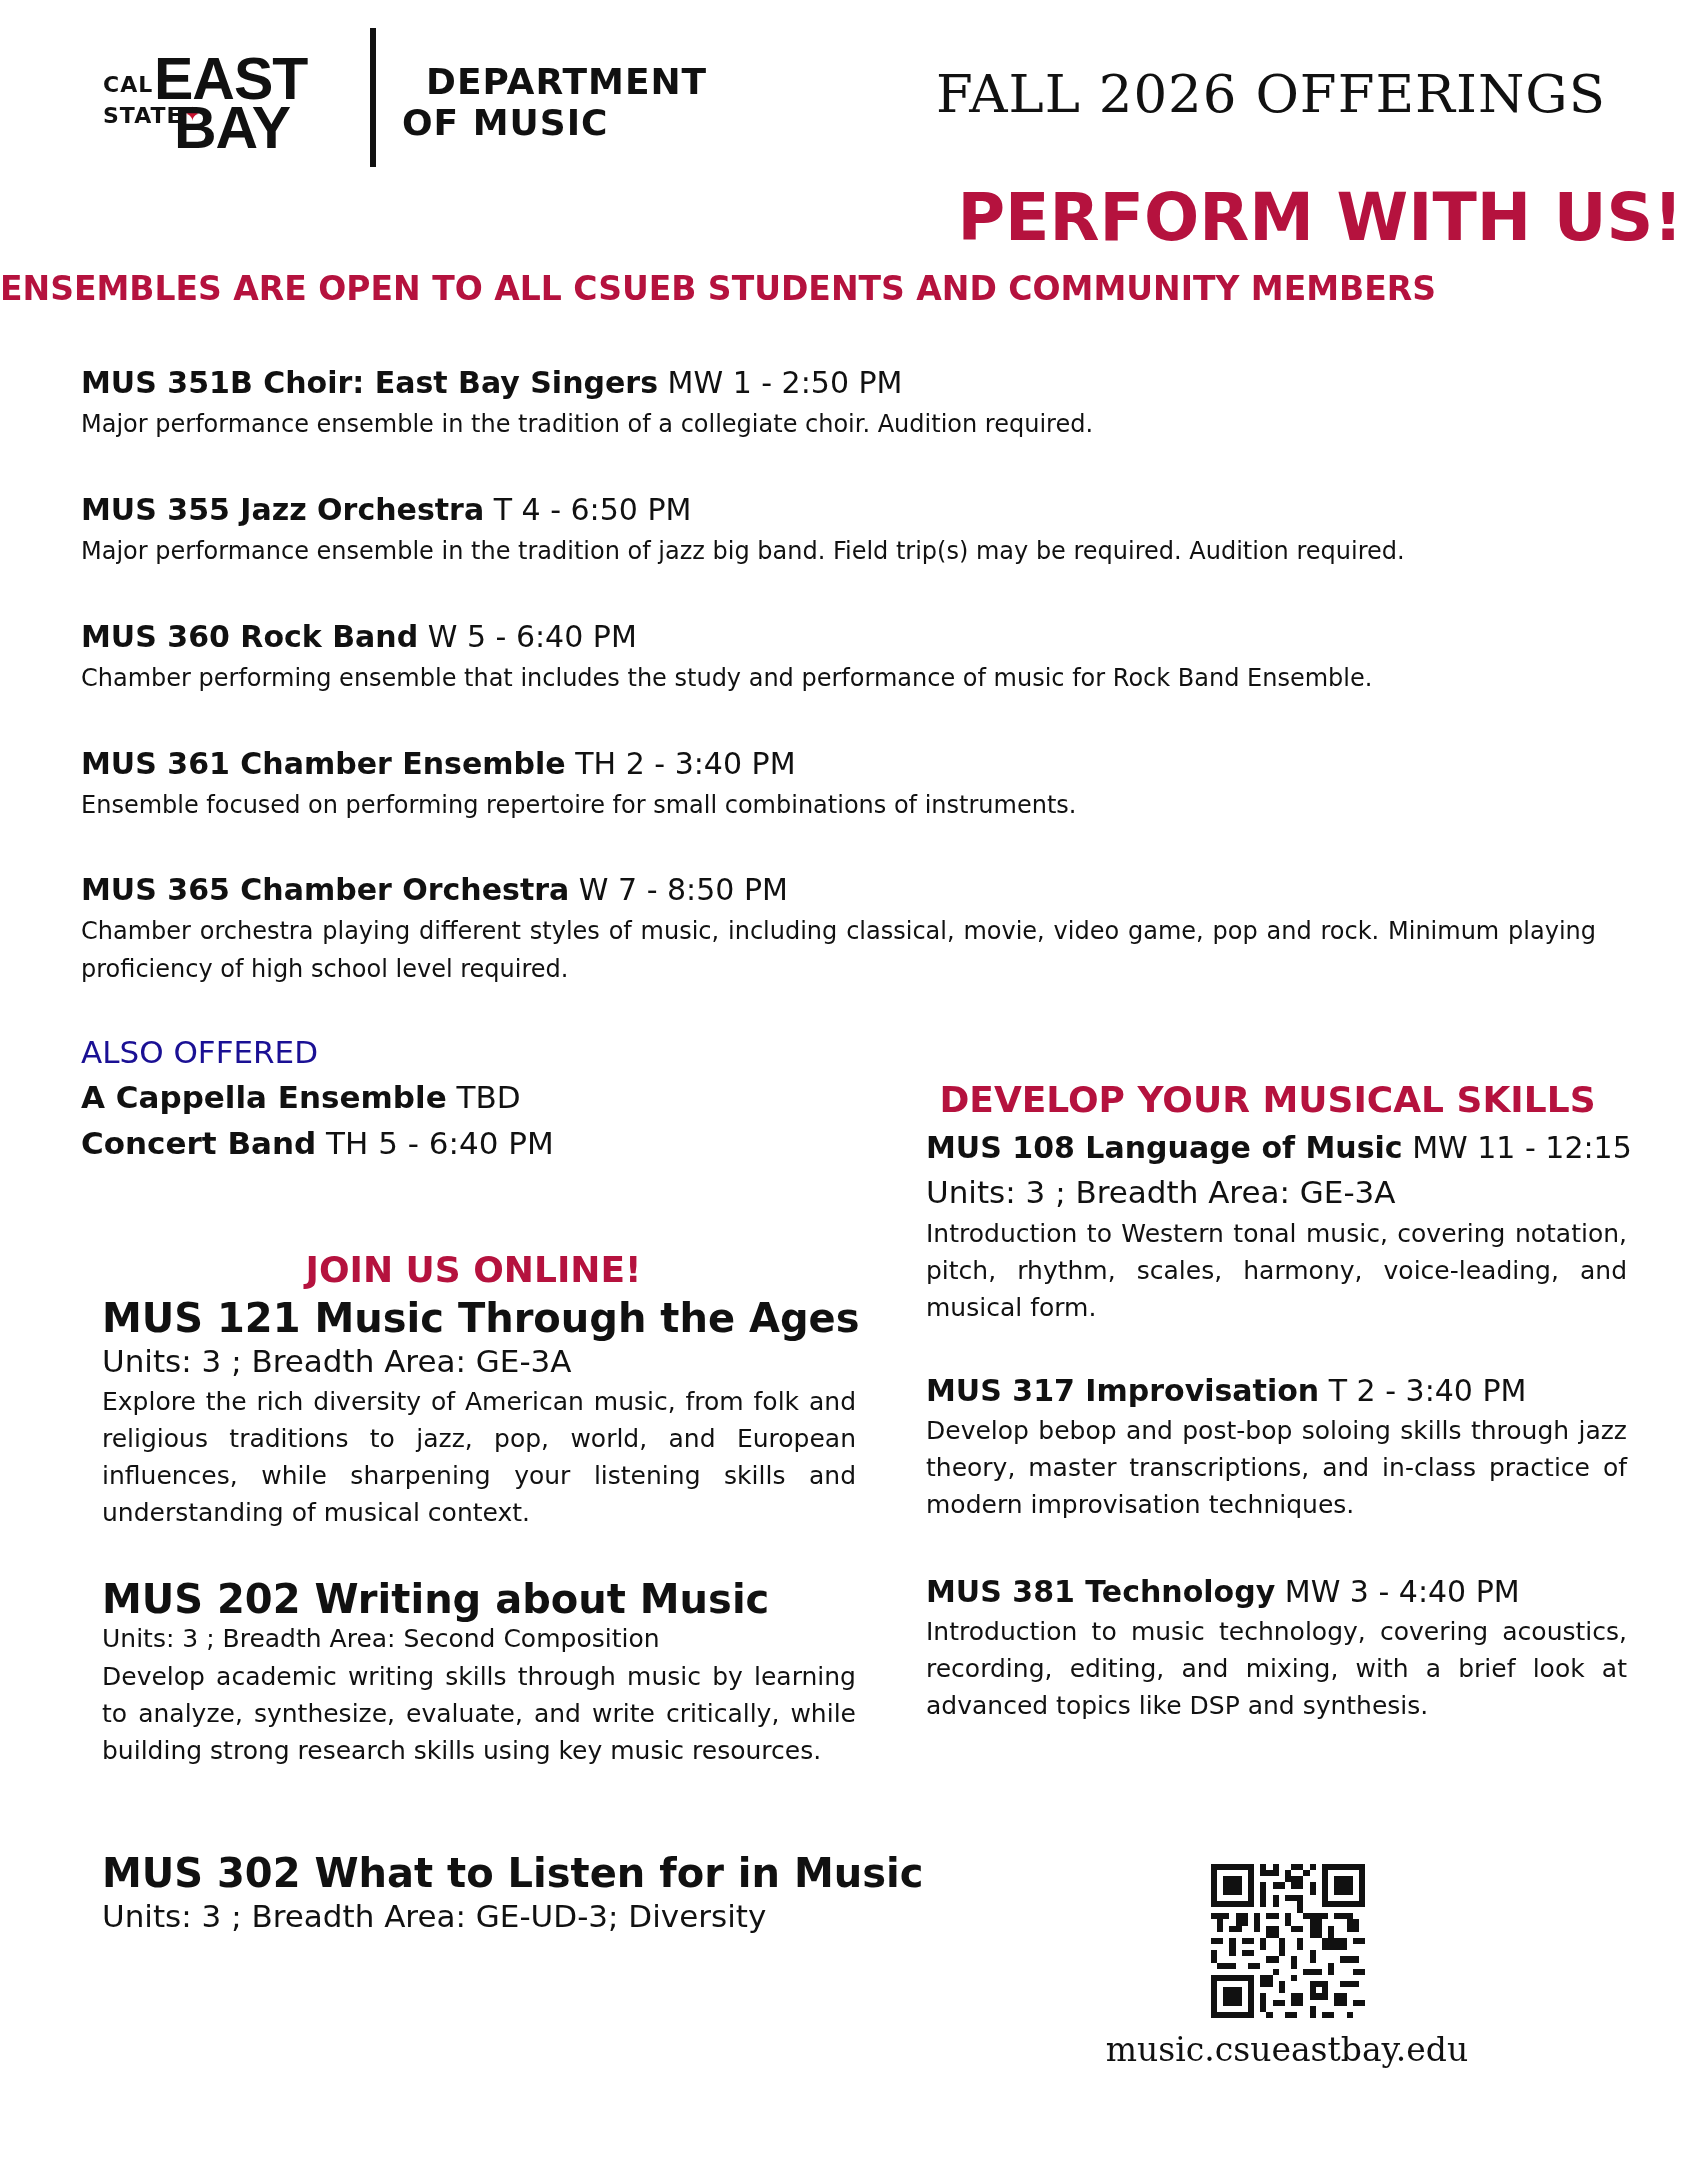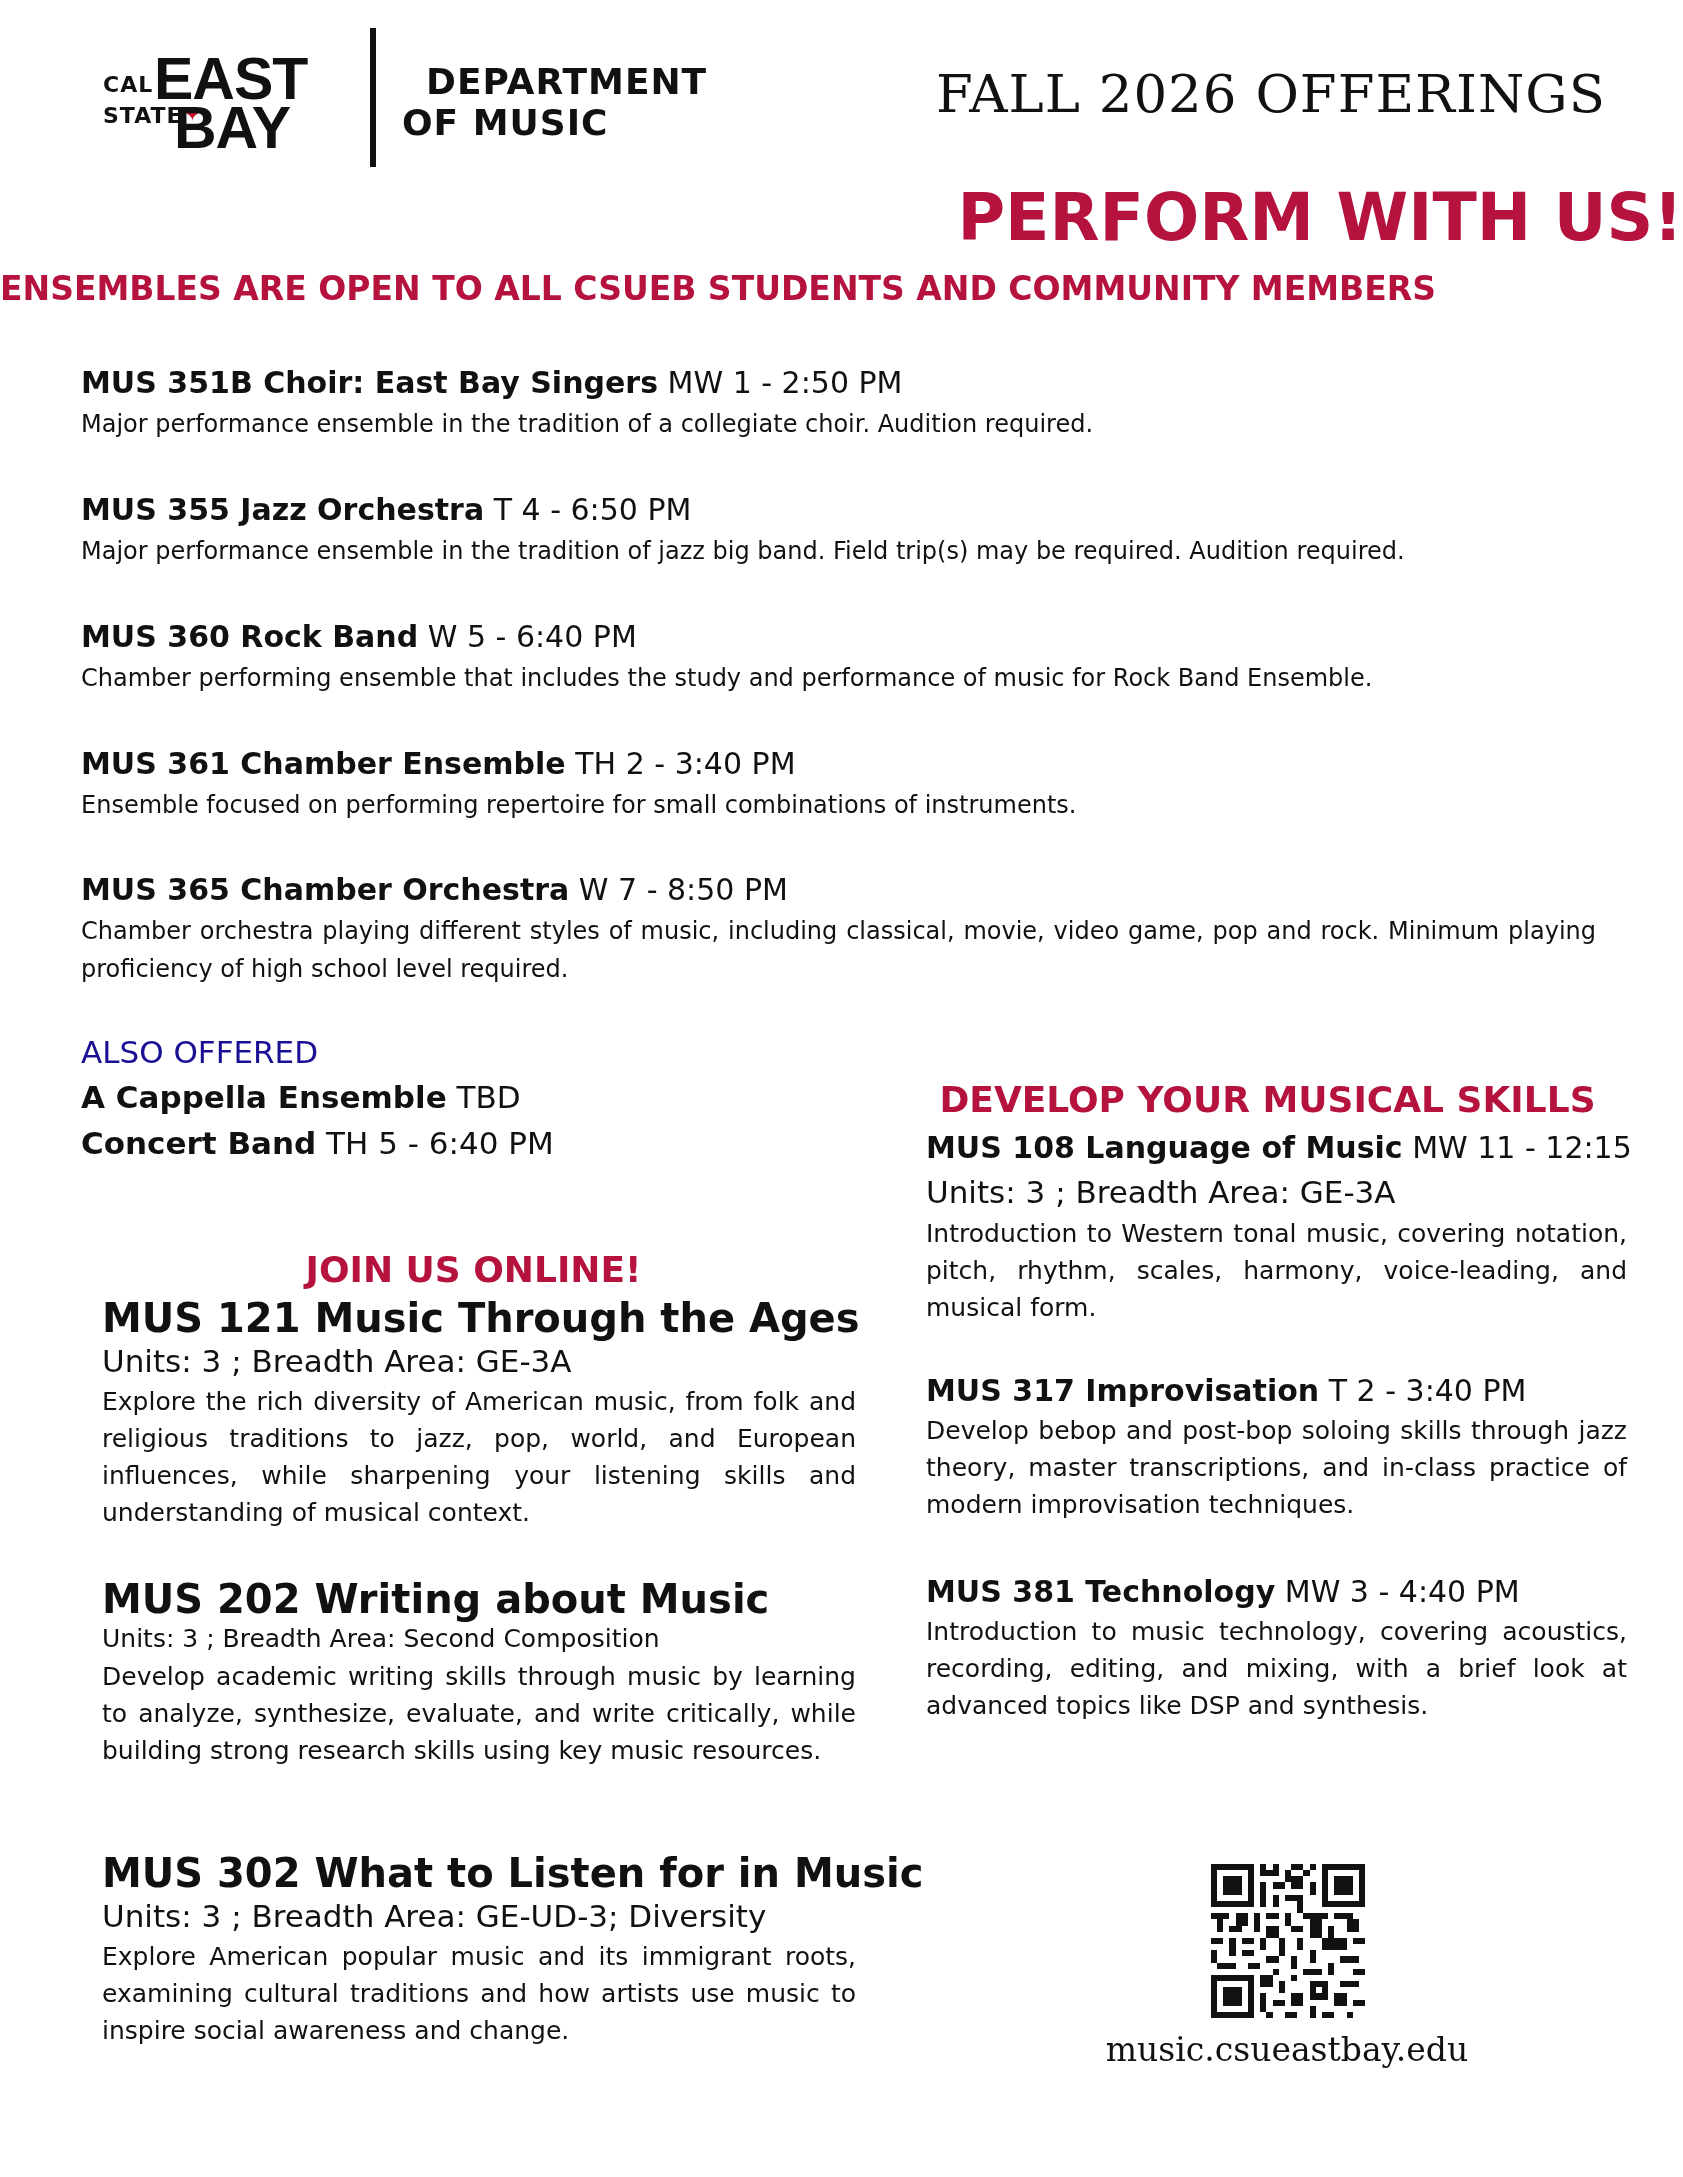--- a/index.html
+++ b/index.html
@@ -108,21 +108,20 @@
 
 <div class="abs course" style="left:102px; top:1578px;">
   <div class="h"><b>MUS 202 Writing about Music</b></div>
   <div class="u small">Units: 3 ; Breadth Area: Second Composition</div>
   <div class="d">Develop academic writing skills through music by learning to analyze, synthesize, evaluate, and write critically, while building strong research skills using key music resources.</div>
 </div>
 
 <div class="abs course" style="left:102px; top:1852px;">
   <div class="h"><b>MUS 302 What to Listen for in Music</b></div>
   <div class="u">Units: 3 ; Breadth Area: GE-UD-3; Diversity</div>
-  <div class="d">Explore American popular music and its immigrant roots, examining cultural traditions and how artists use music to inspire social awareness and change.</div>
 </div>
 
 <div class="abs sec-h red" style="left:926px; width:683px; top:1079px;">DEVELOP YOUR MUSICAL SKILLS</div>
 
 <div class="abs rc" style="left:926px; top:1127px;">
   <div class="h"><b>MUS 108 Language of Music</b> <span>MW 11 - 12:15</span></div>
   <div class="u">Units: 3 ; Breadth Area: GE-3A</div>
   <div class="d">Introduction to Western tonal music, covering notation, pitch, rhythm, scales, harmony, voice-leading, and musical form.</div>
 </div>
 

